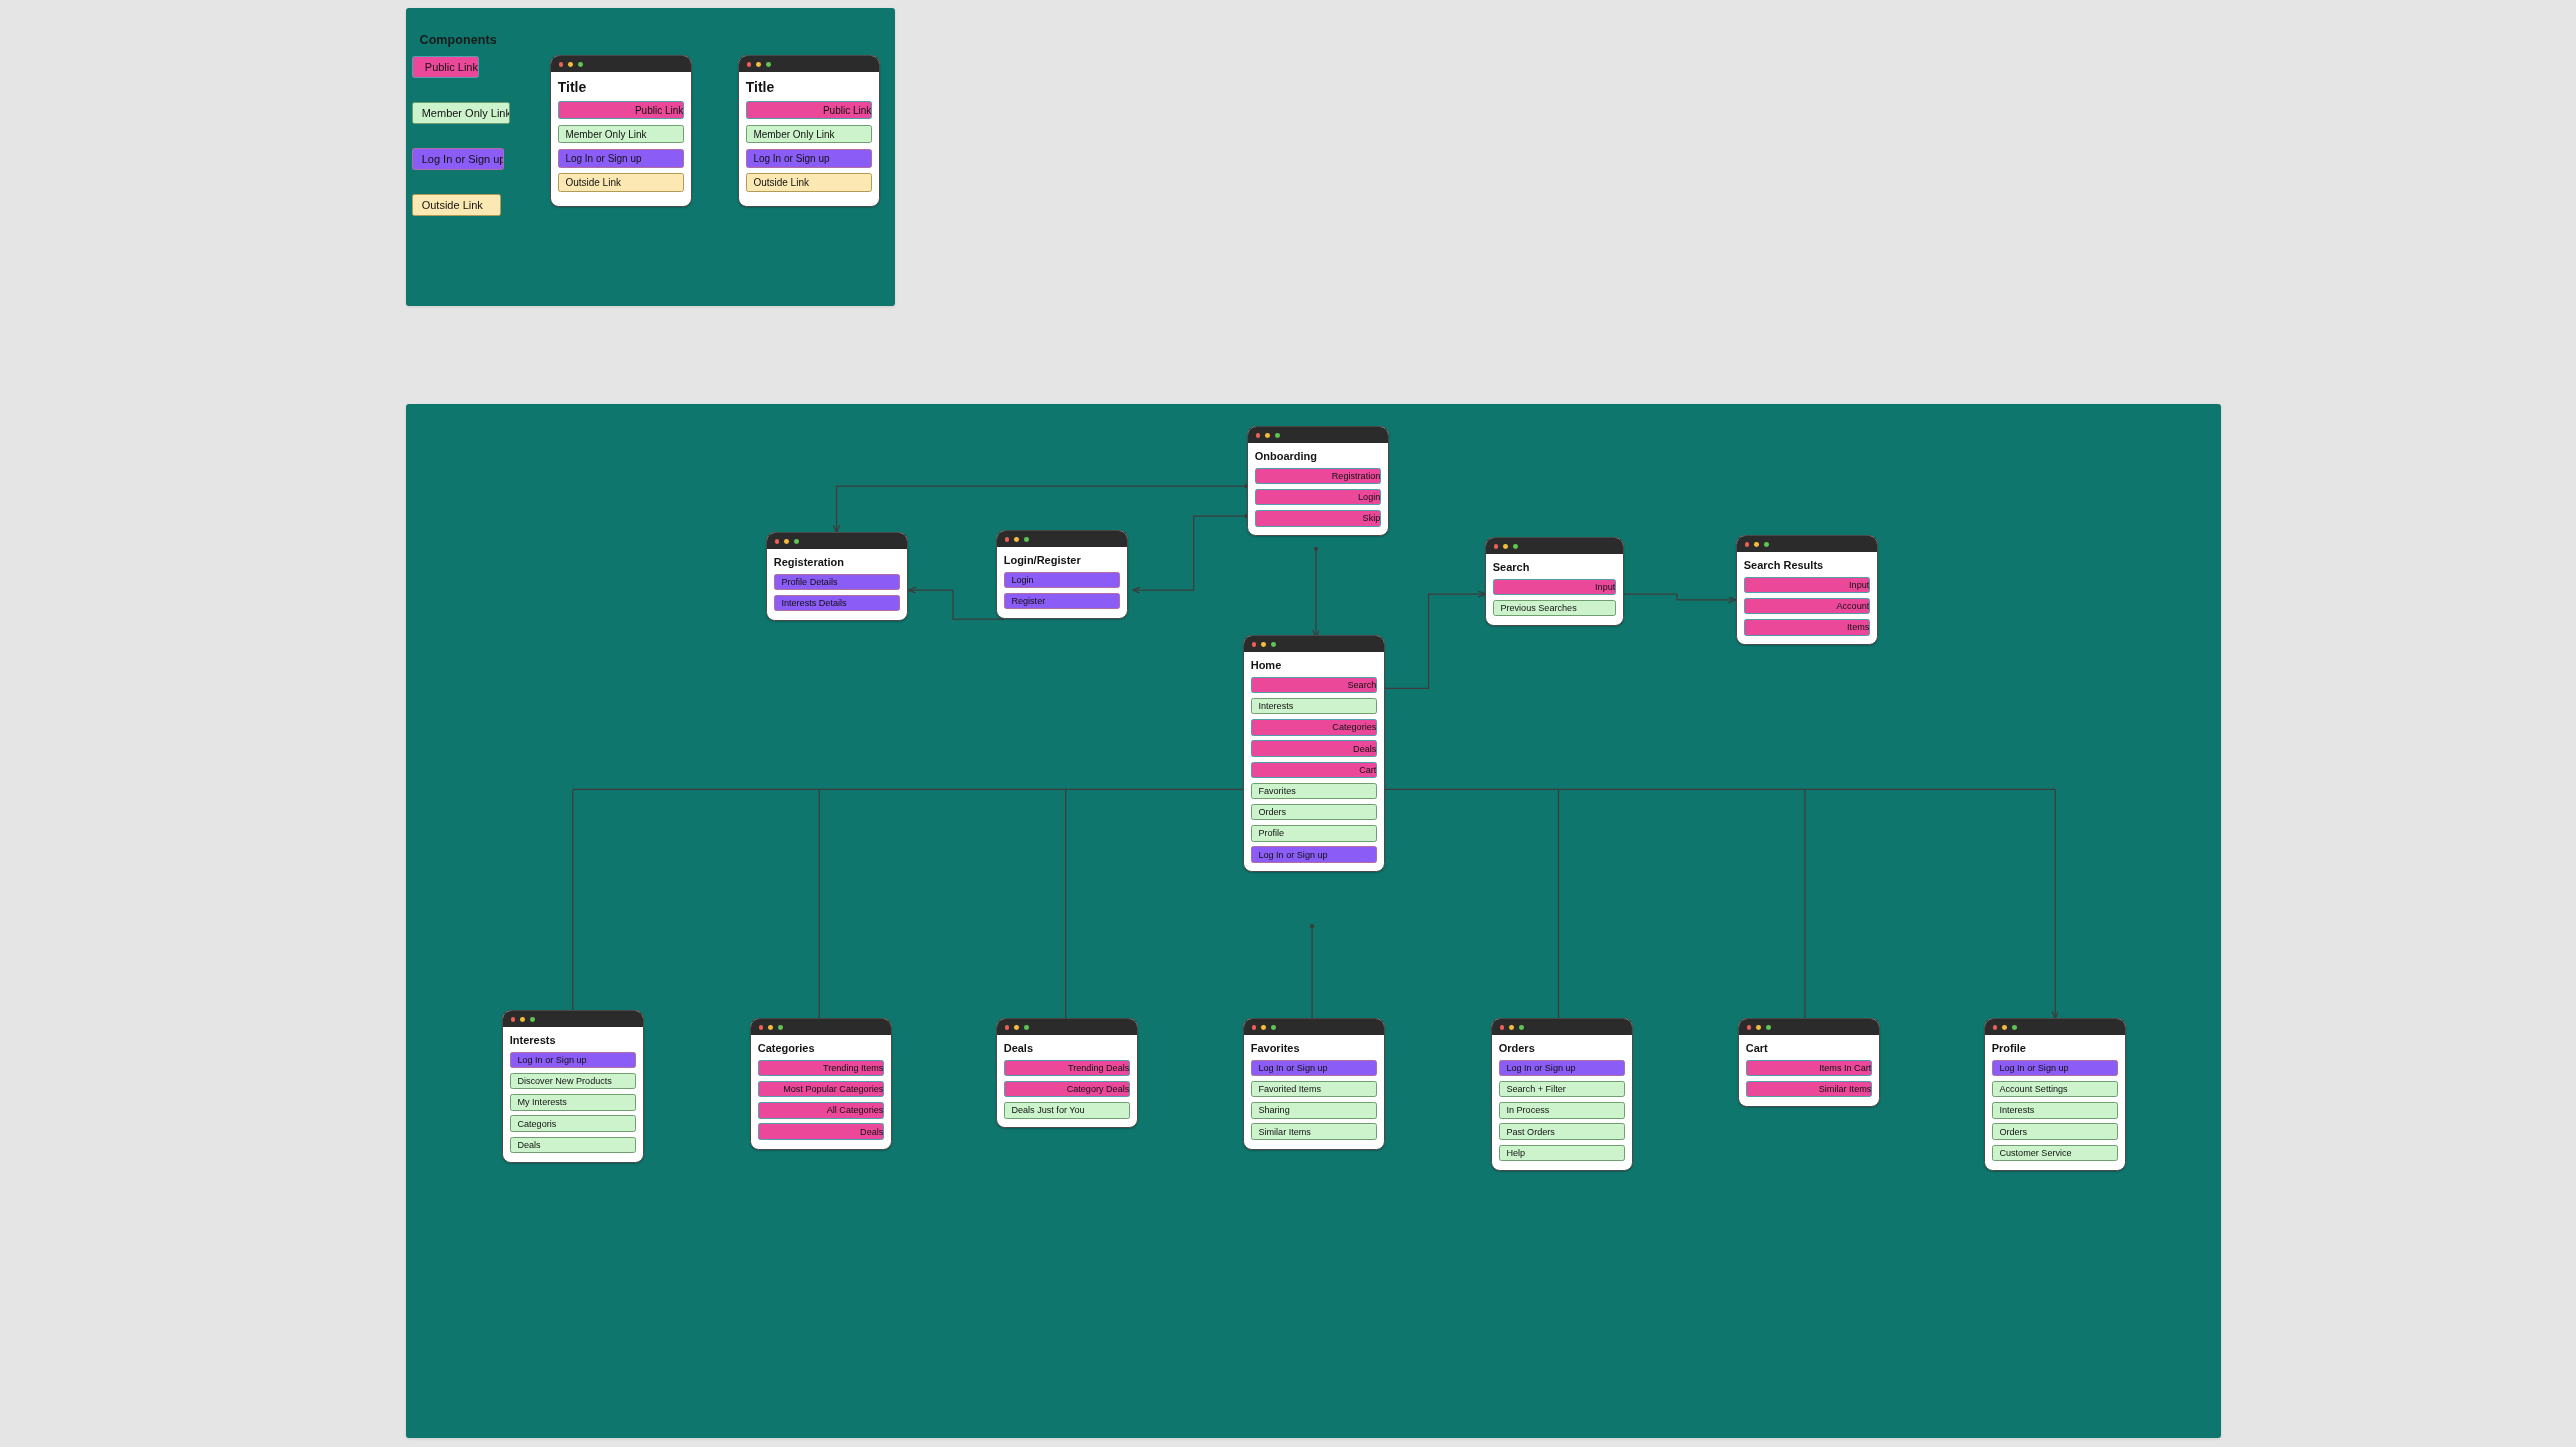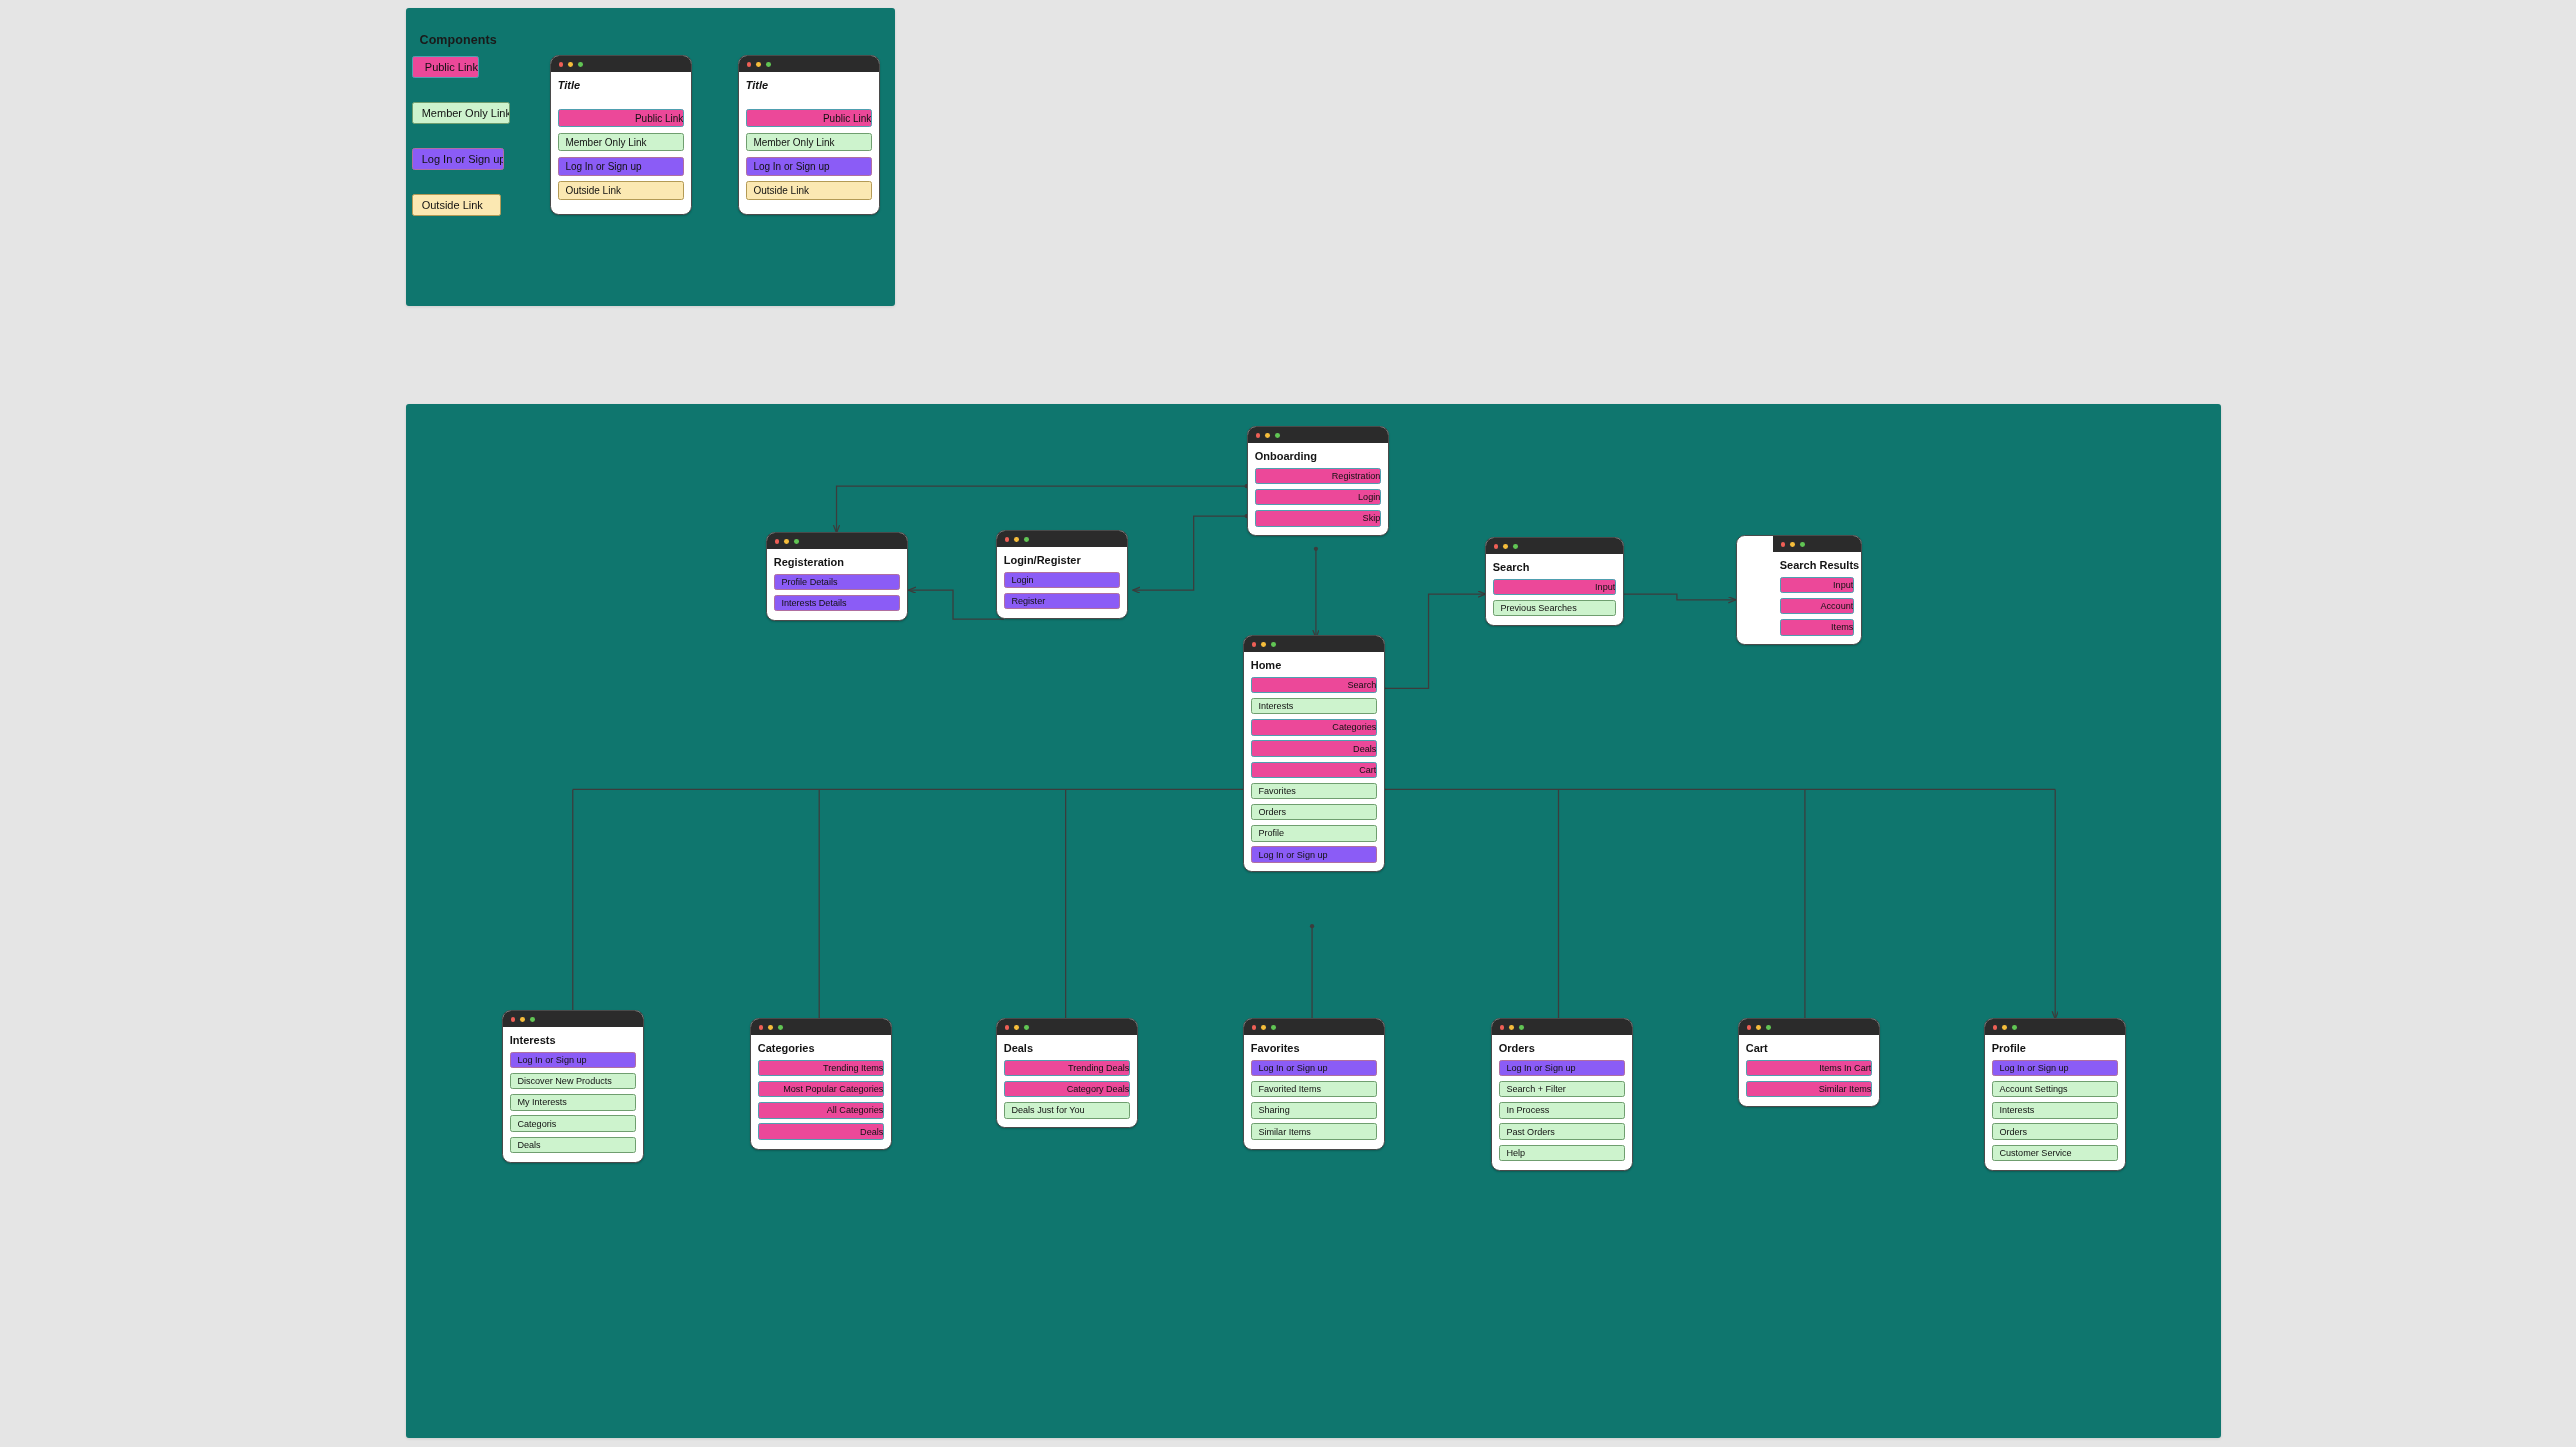--- a/index.html
+++ b/index.html
@@ -98,21 +98,21 @@
   .window .chip {
     height: 16.4px;
     font-size: 9.1px;
     margin-bottom: 4.8px;
     padding-left: 6.7px;
     border-width: 1.3px;
   }
   .window .chip:last-child { margin-bottom: 0; }
 
   
-  .window.demo .window-title { font-size: 11px; margin-bottom: 18px; font-style: italic; }
+  .window.demo .window-title { font-size: 14px; margin-bottom: 6px; }
   .window.demo .chip { height: 18.3px; font-size: 10px; margin-bottom: 5.8px; }
 
   
   #wires {
     position: absolute;
     left: 0; top: 0;
     width: 2576px; height: 1448px;
     pointer-events: none;
     z-index: 2;
   }
@@ -296,21 +296,21 @@
       <div class="window-title">Search</div>
       <div class="chip public">
           <span>Input</span>
         </div>
       <div class="chip member">
           <span>Previous Searches</span>
         </div>
     </div>
   </div>
 
-  <div class="window" style="left:1736px; top:535px; width:126px;padding-left:36px;">
+  <div class="window" style="left:1736px; top:535px; width:142px;">
     <div class="titlebar">
       <span class="dot red"></span>
       <span class="dot yellow"></span>
       <span class="dot green"></span>
     </div>
     <div class="window-body">
       <div class="window-title">Search Results</div>
       <div class="chip public">
           <span>Input</span>
         </div>

